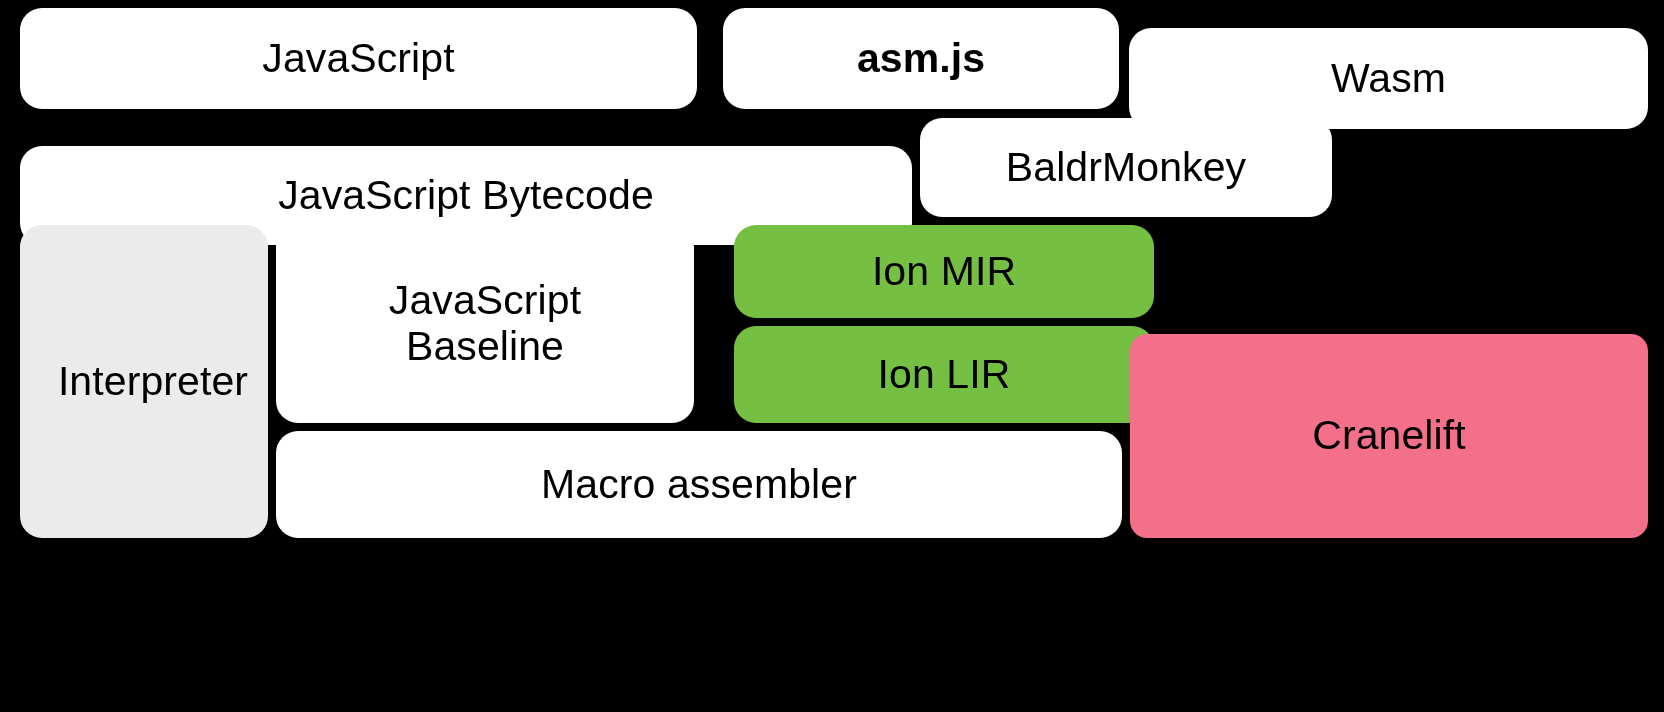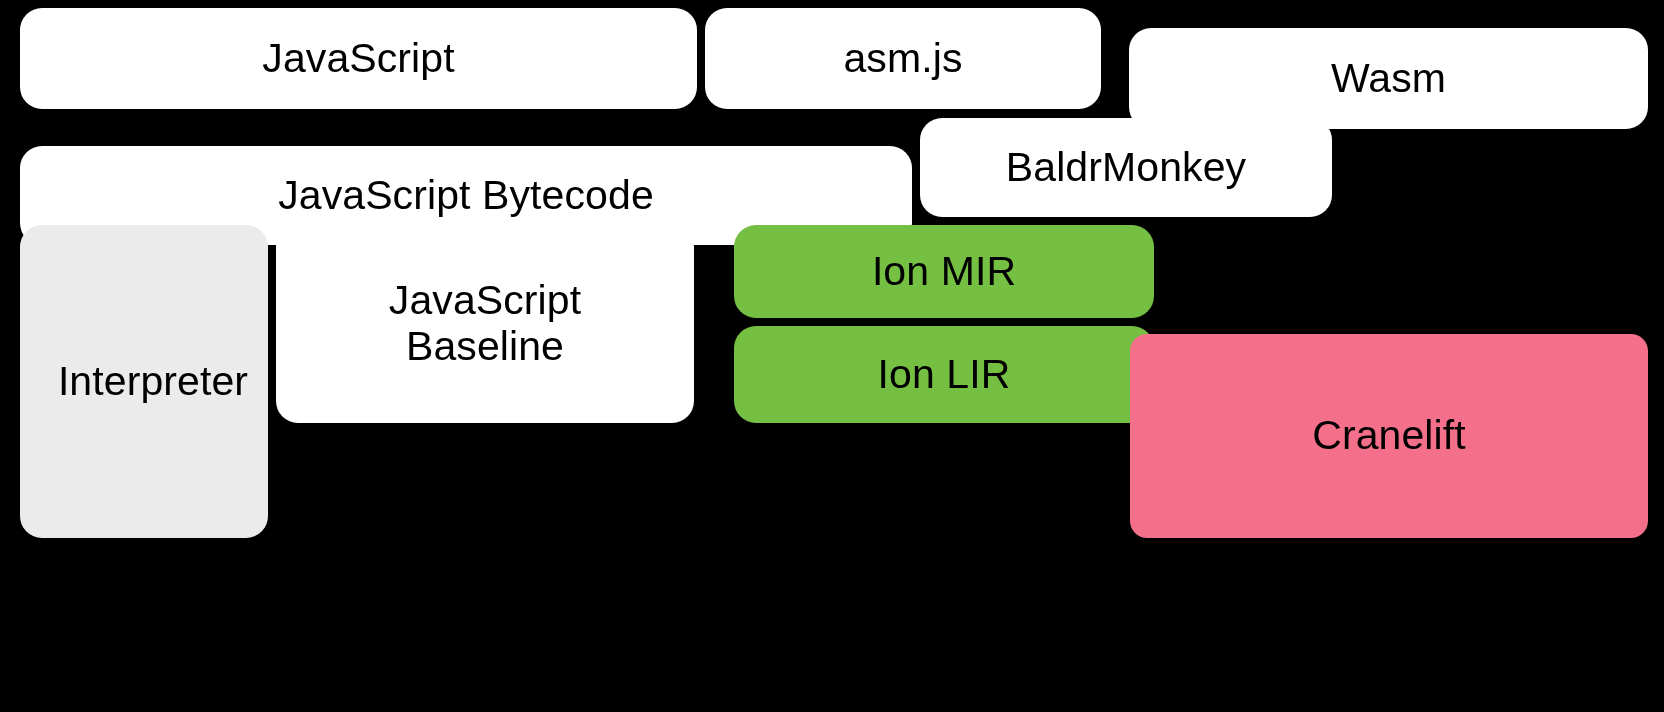--- a/index.html
+++ b/index.html
@@ -31,21 +31,21 @@
     white-space: pre-line;
     user-select: none;
   }
   .fill-white { background: #ffffff; }
   .fill-grey  { background: #ebebeb; }
   .fill-green { background: #75bf43; margin-left: 32px; }
   .fill-pink  { background: #f4708a; border-radius: 17px; }
 
   
   #n-javascript        { left: 20px;   top: 8px;   width: 677px;  height: 101px; }
-  #n-asmjs             { left: 705px;  top: 8px;   width: 396px;  height: 101px; }
+  #n-asmjs             { left: 723px;  top: 8px;   width: 396px;  height: 101px; font-weight: bold; }
   #n-wasm              { left: 1129px; top: 8px;   width: 519px;  height: 101px; margin-top: 20px; }
 
   
   #n-js-bytecode       { left: 20px;   top: 118px; width: 892px;  height: 99px; margin-top: 28px;  }
   #n-baldrmonkey       { left: 920px;  top: 118px; width: 412px;  height: 99px; text-align: right;  }
 
   
   #n-interpreter       { left: 20px;   top: 225px; width: 248px;  height: 313px; padding-left: 18px; }
   #n-js-baseline       { left: 276px;  top: 225px; width: 418px;  height: 198px; }
   #n-ion-mir           { left: 702px;  top: 225px; width: 420px;  height: 93px;  }
@@ -73,15 +73,16 @@
 
   <div class="node fill-white" id="n-js-baseline">JavaScript
 Baseline</div>
 
   <div class="node fill-green" id="n-ion-mir">Ion MIR</div>
 
   <div class="node fill-green" id="n-ion-lir">Ion LIR</div>
 
   <div class="node fill-pink" id="n-cranelift">Cranelift</div>
 
+  <div class="node fill-white" id="n-macro-assembler">Macro assembler</div>
 
 
 </div>
 
 </body></html>

